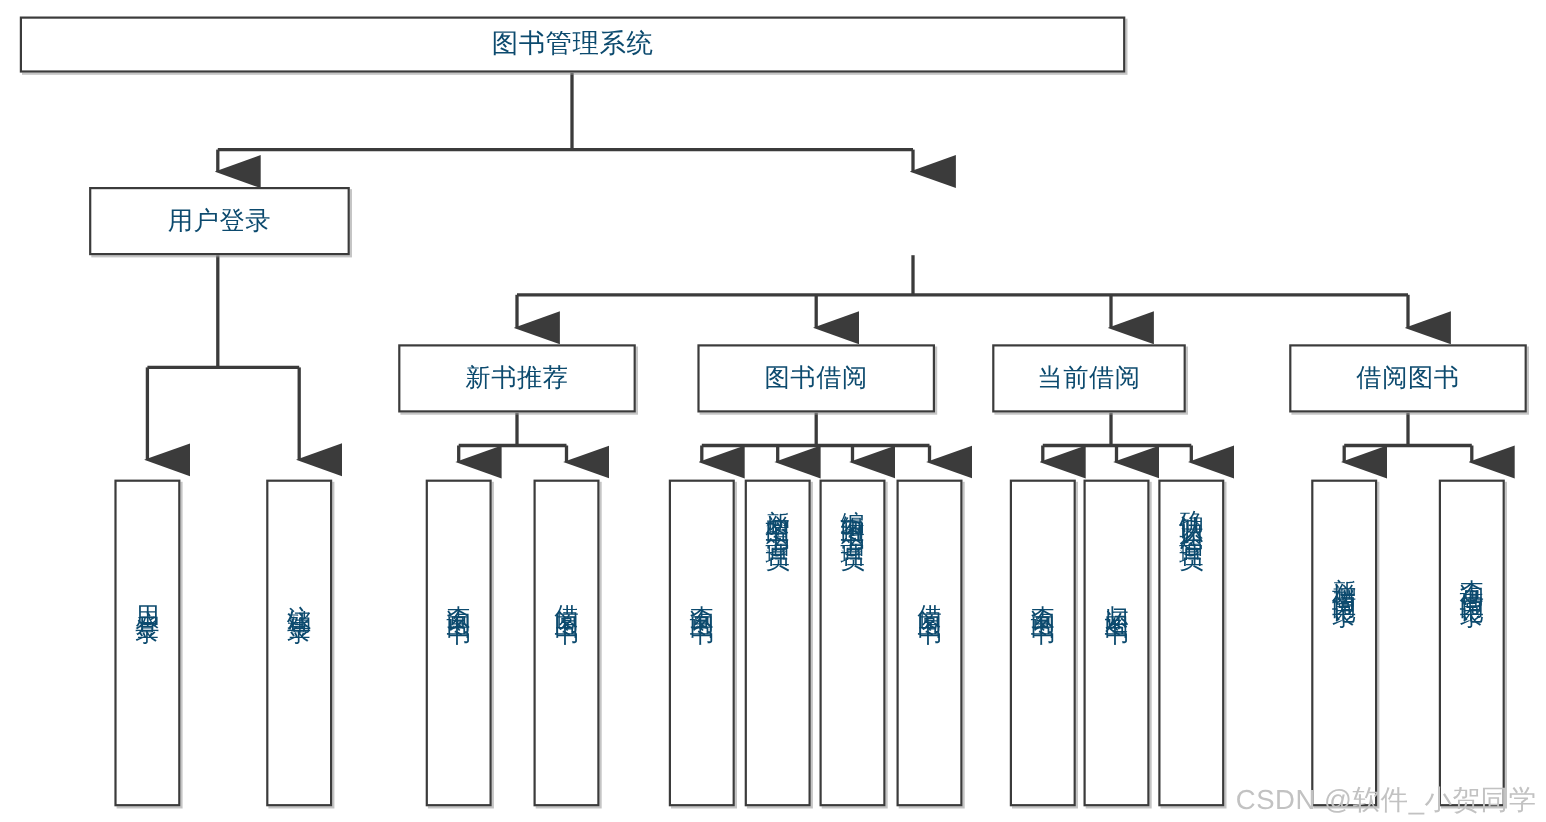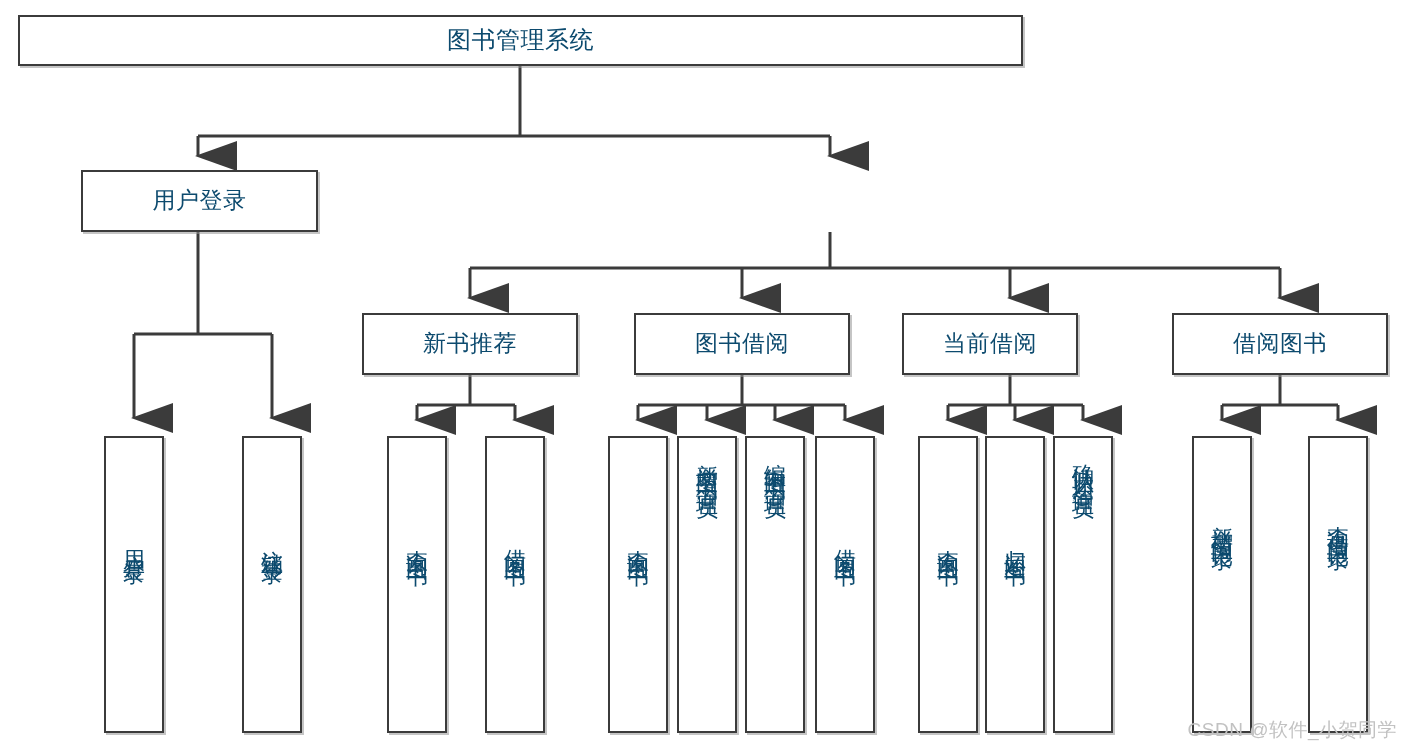--- a/index.html
+++ b/index.html
@@ -66,21 +66,21 @@
   .node.vert.mid .lbl {
     padding-top: 62px;
   }
   .node.vert.midshort .lbl {
     padding-top: 86px;
   }
   .watermark {
     position: absolute;
     right: 8px;
     bottom: 4px;
-    font-size: 19px;
+    font-size: 25px;
     color: #c2c2c2;
     letter-spacing: 0.5px;
     z-index: 5;
     white-space: nowrap;
   }
 </style>
 </head>
 <body>
 
 <div id="canvas">

